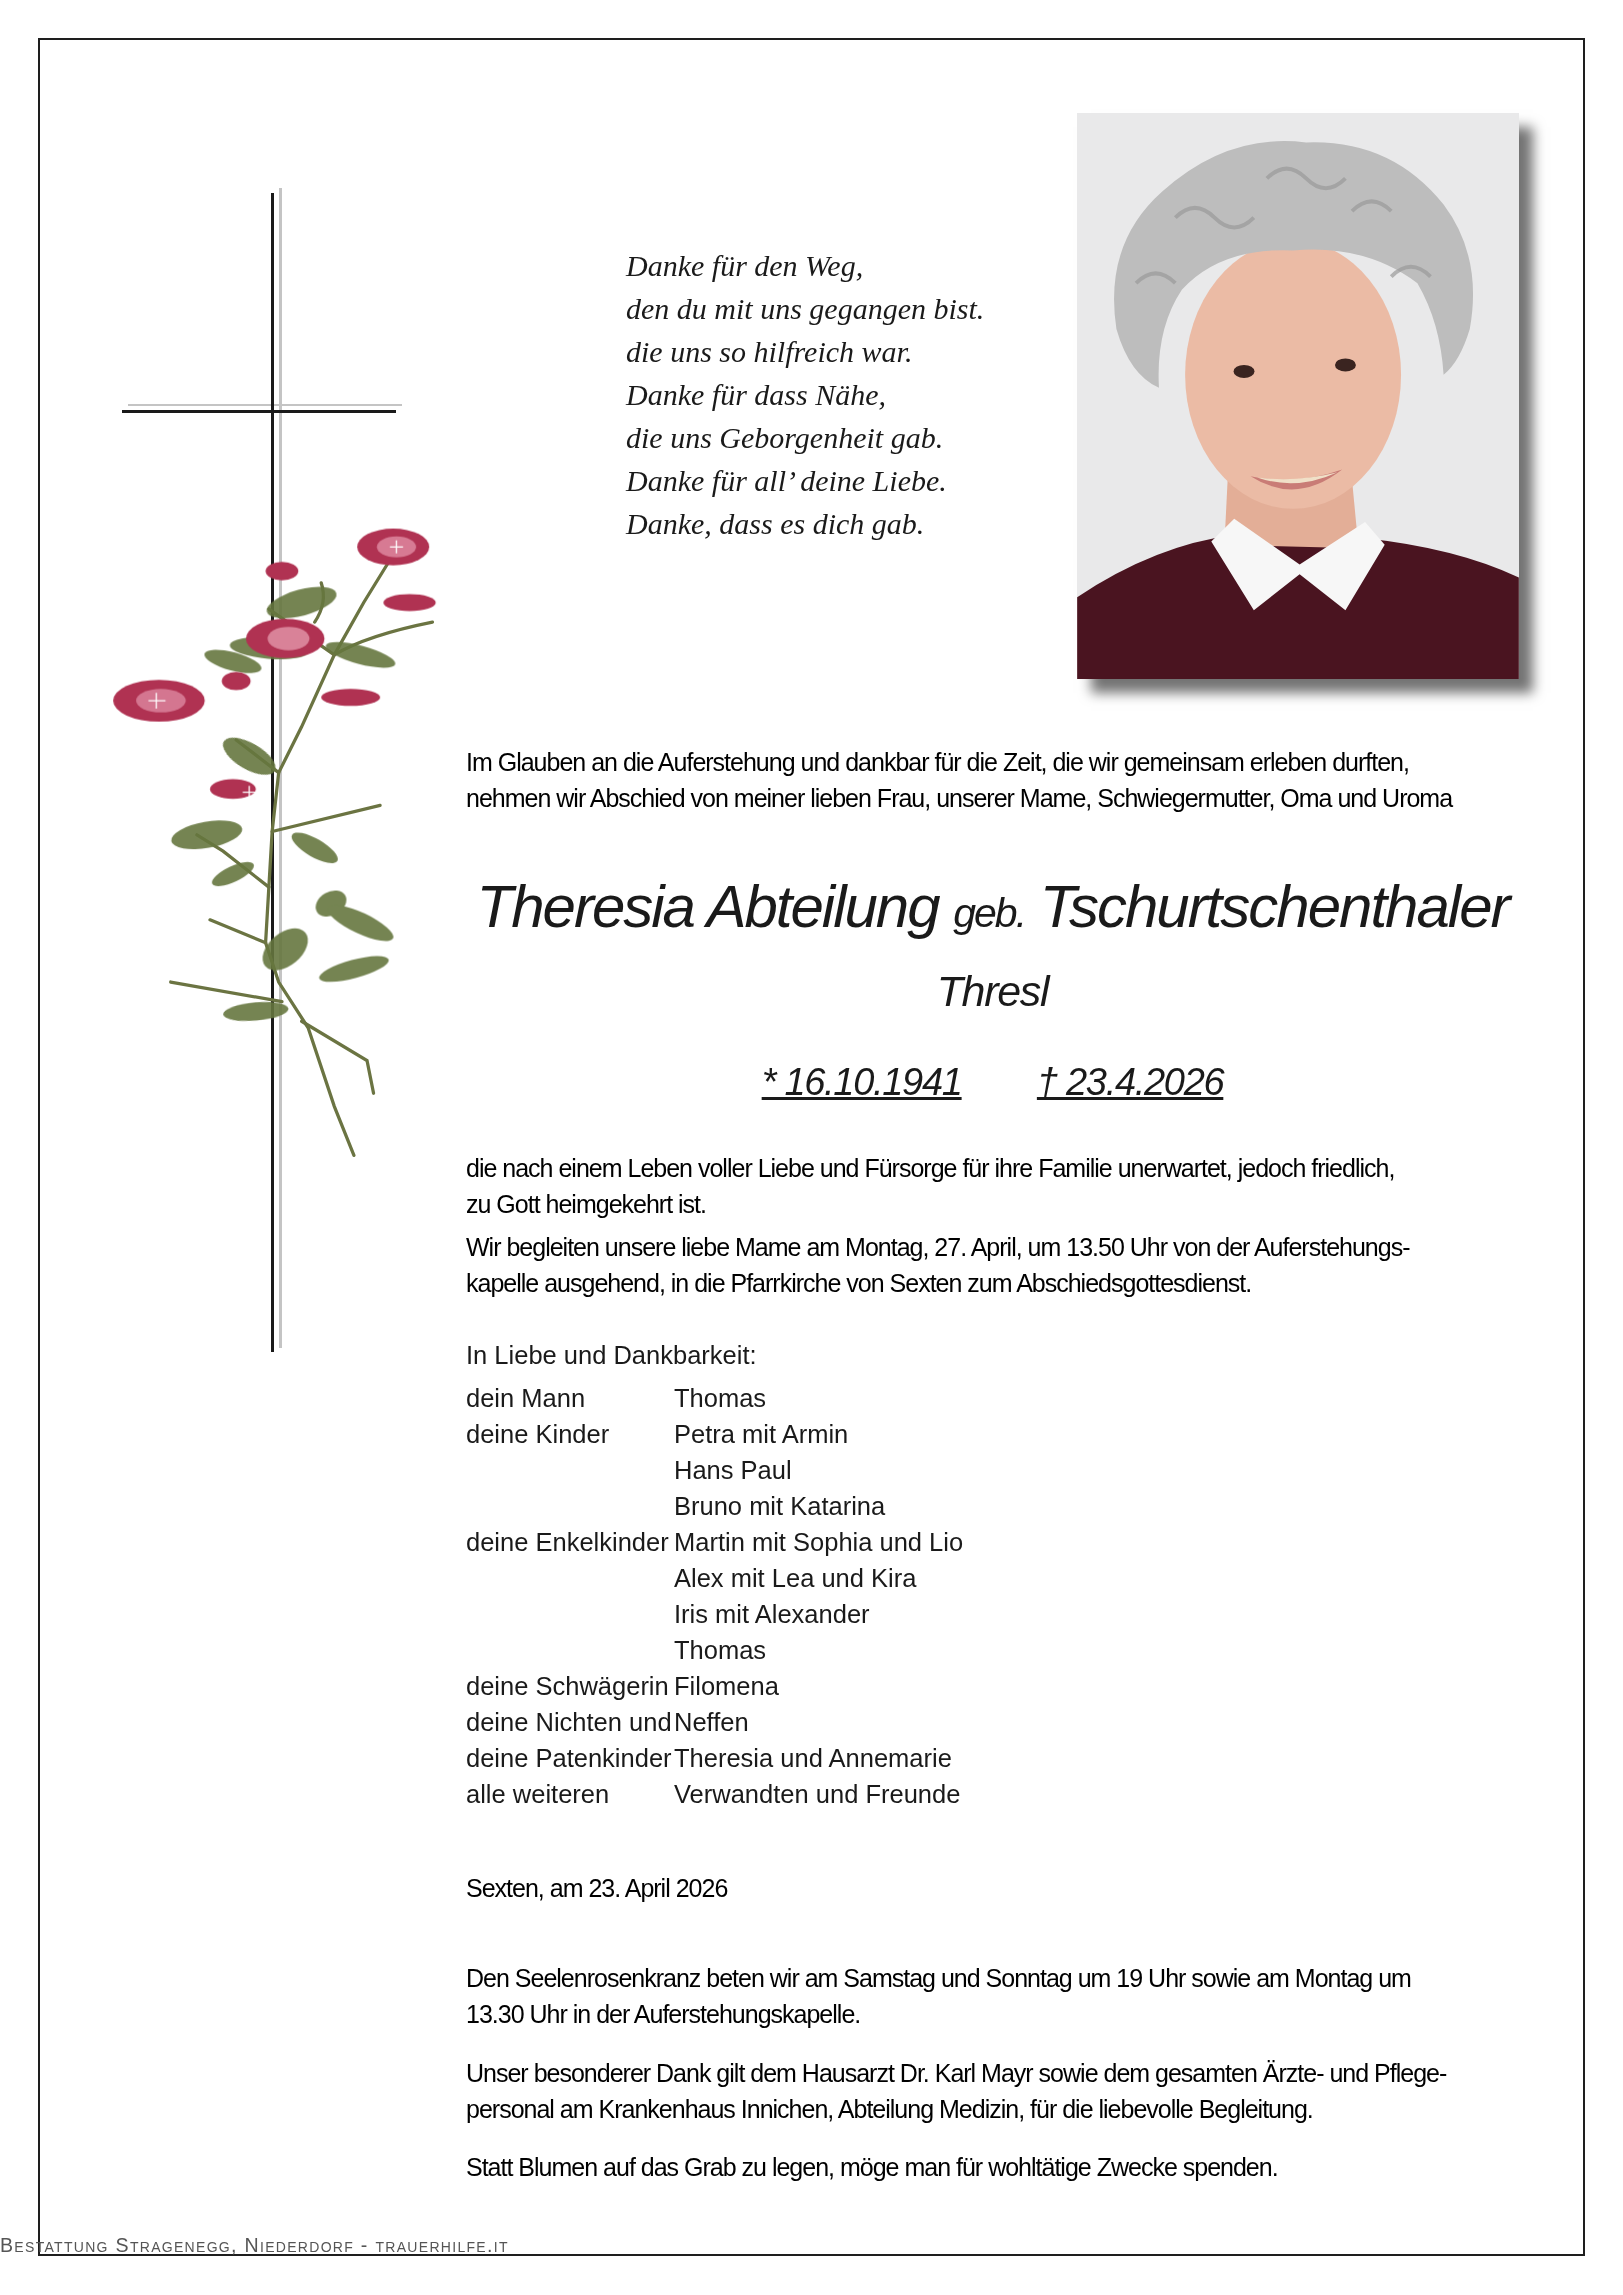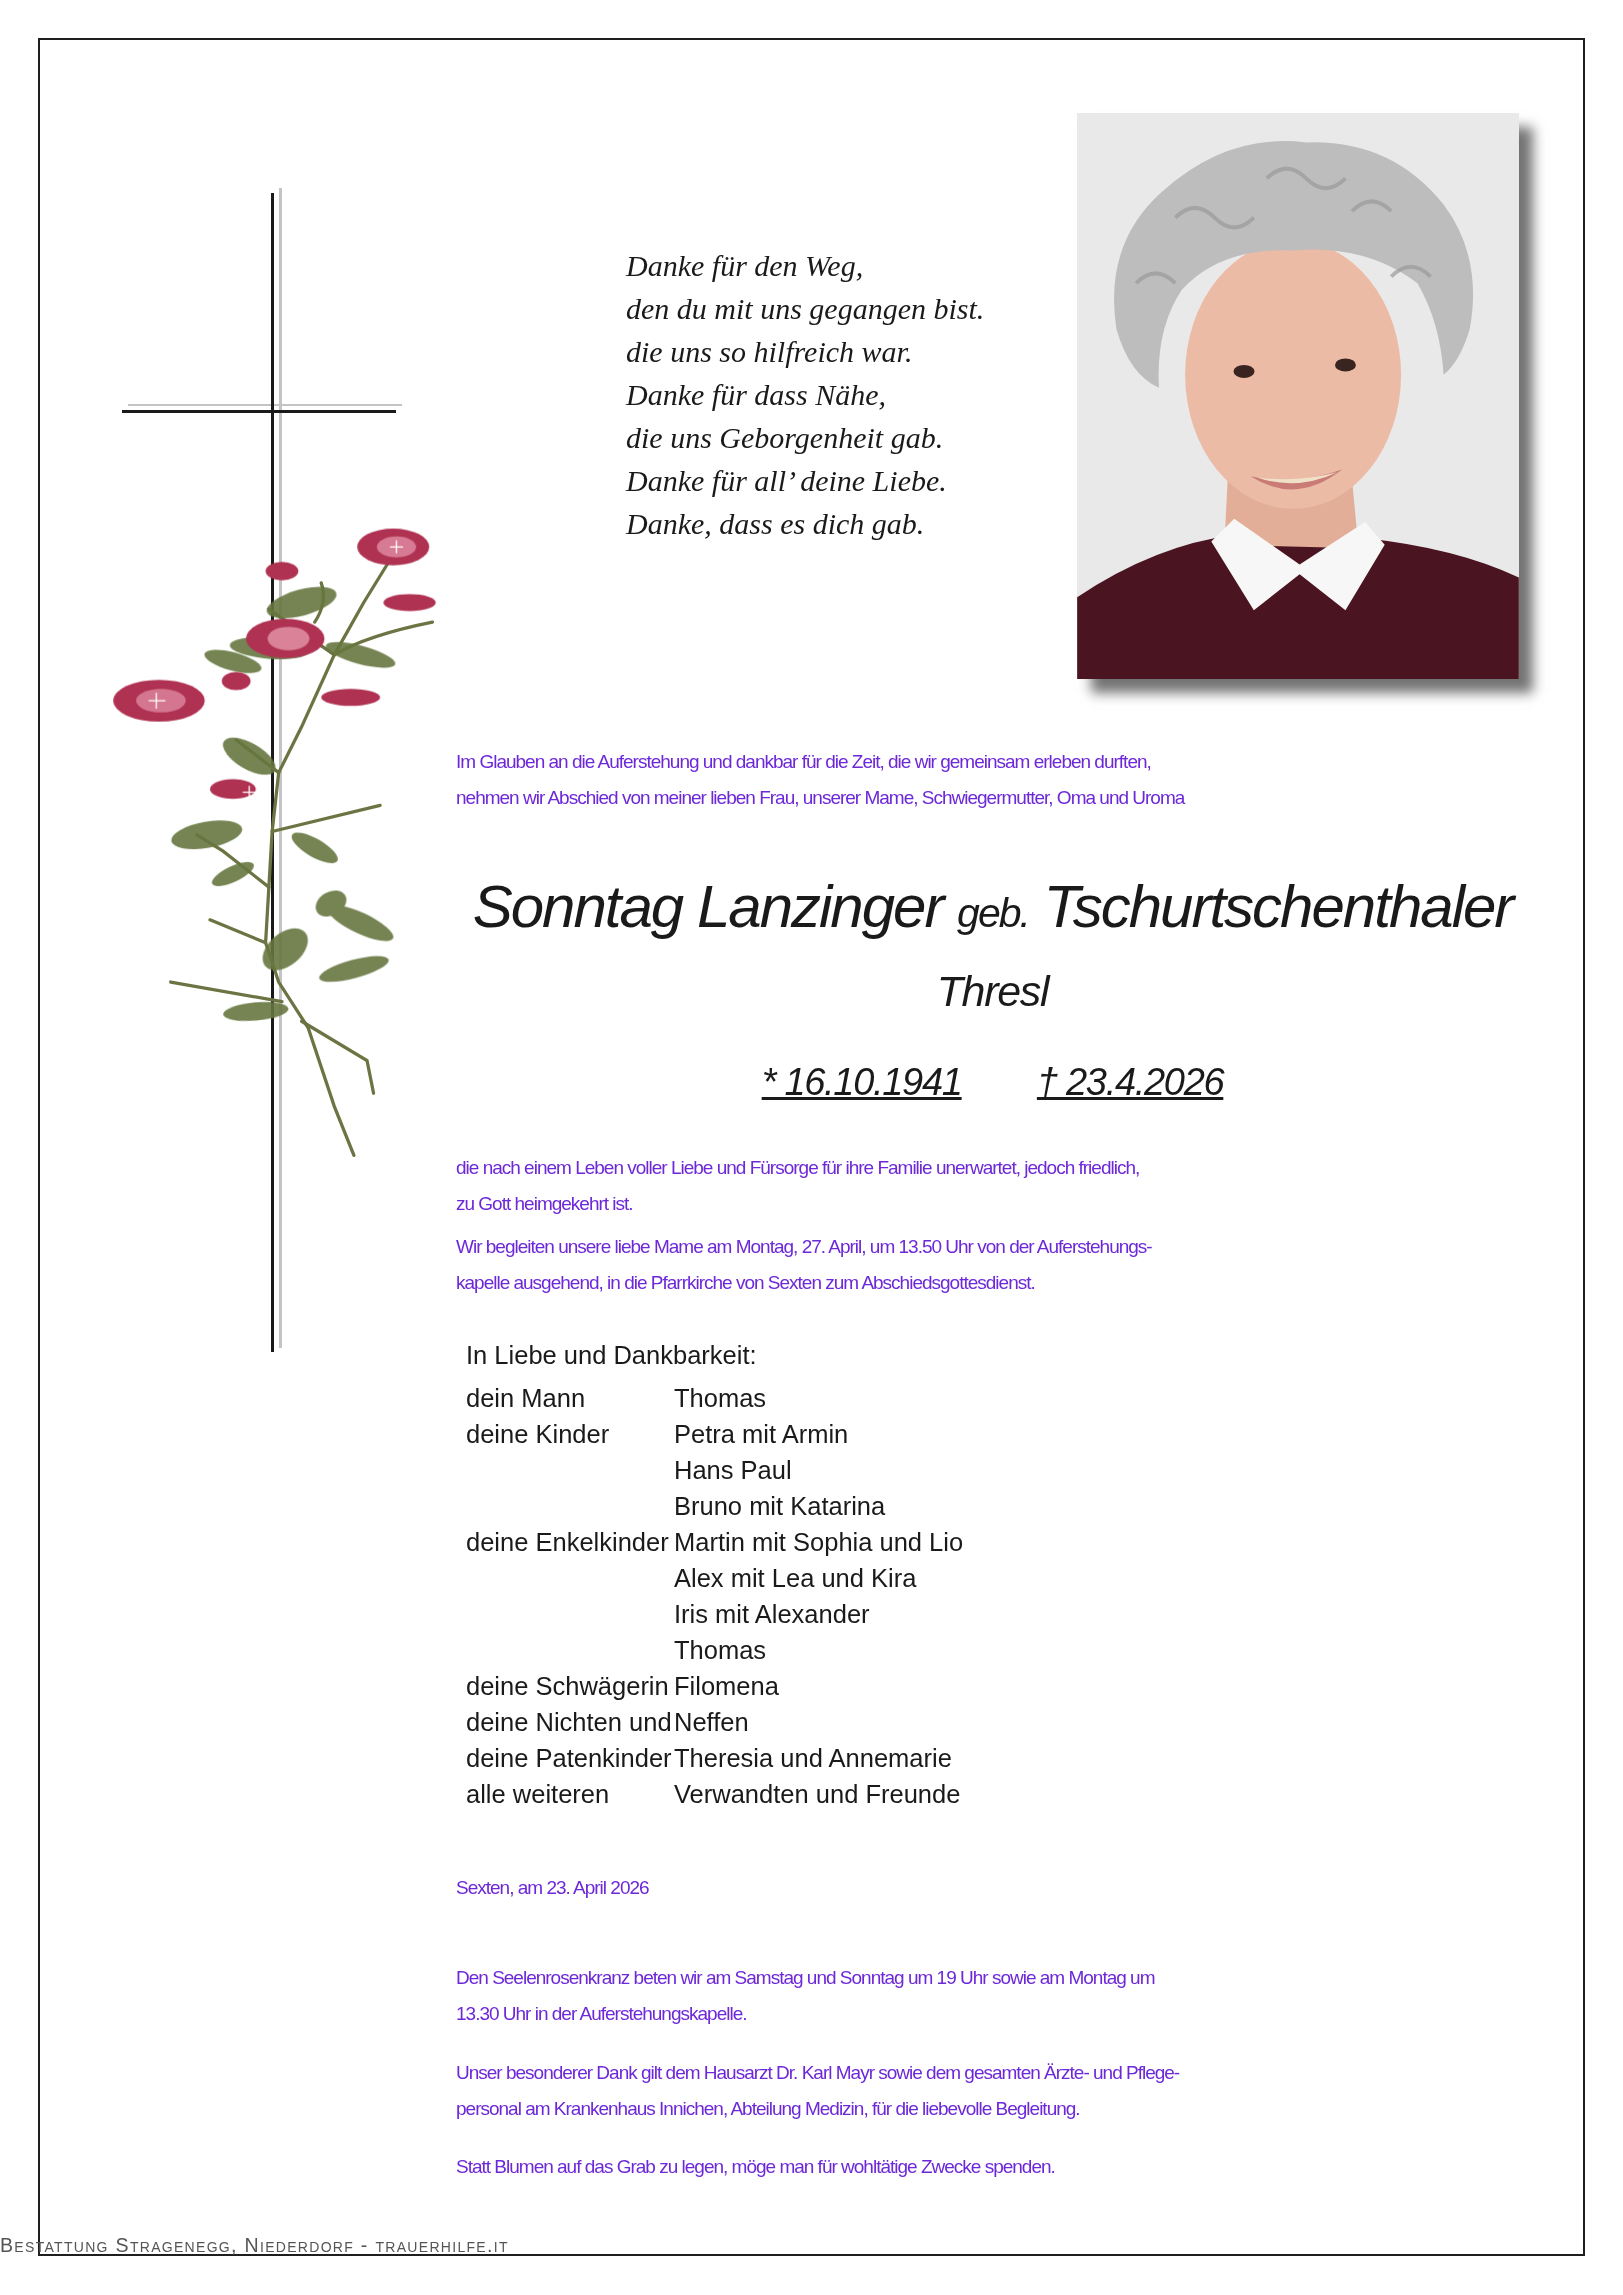--- a/index.html
+++ b/index.html
@@ -17,21 +17,21 @@
     .roses { position: absolute; left: 105px; top: 524px; width: 367px; height: 759px; }
 
     
     .poem { position: absolute; left: 626px; top: 232px; font-family: "Liberation Serif", "DejaVu Serif", serif; font-style: italic; font-size: 30px; line-height: 43px; color: #1a1a1a; margin-top: 12px; }
     .poem div { white-space: nowrap; }
 
     
     .photo { position: absolute; left: 1077px; top: 113px; width: 442px; height: 566px; background: #e9e9ea; box-shadow: 14.4px 14.4px 11.8px rgba(0,0,0,0.55); overflow: hidden; }
 
     
-    .text-block { position: absolute; left: 456px; width: 1053px; font-size: 19px; line-height: 36px; color: #6d28d9; }
+    .text-block { position: absolute; left: 466px; width: 1053px; font-size: 25px; line-height: 36px; color: #000000; }
     .intro { top: 744px; }
     .name-line { position: absolute; left: 466px; width: 1053px; top: 871px; text-align: center; font-style: italic; font-size: 60px; line-height: 72px; letter-spacing: -2px; white-space: nowrap; }
     .name-line .geb { font-size: 41px; }
     .nickname { position: absolute; left: 466px; width: 1053px; top: 965px; text-align: center; font-style: italic; font-size: 43px; line-height: 52px; letter-spacing: -1.3px; }
     .dates { position: absolute; left: 466px; width: 1053px; top: 1059px; text-align: center; font-style: italic; font-size: 38px; line-height: 46px; letter-spacing: -1.3px; }
     .dates span { margin: 0 33px; text-decoration: underline; }
     .para1 { top: 1150px; }
     .para2 { top: 1229px; }
 
     .relatives { position: absolute; left: 466px; top: 1337px; font-size: 25.5px; line-height: 36px; color: #1a1a1a; }
@@ -146,21 +146,21 @@
     <path d="M275 557 Q335 578 398 549 Q335 565 275 557 Z" fill="#f0e0c8"></path>
   </svg>
 </div>
 
 <div class="text-block intro">
   <div class="narrow">Im Glauben an die Auferstehung und dankbar für die Zeit, die wir gemeinsam erleben durften,</div>
   <div class="narrow">nehmen wir Abschied von meiner lieben Frau, unserer Mame, Schwiegermutter, Oma und Uroma</div>
 </div>
 
 <div class="name-line">
-  <span>Sonntag Lanzinger</span>
+  <span>Theresia Abteilung</span>
   <span class="geb">geb.</span>
   <span>Tschurtschenthaler</span>
 </div>
 <div class="nickname">Thresl</div>
 <div class="dates">
   <span>* 16.10.1941</span>
   <span>† 23.4.2026</span>
 </div>
 
 <div class="text-block para1">

